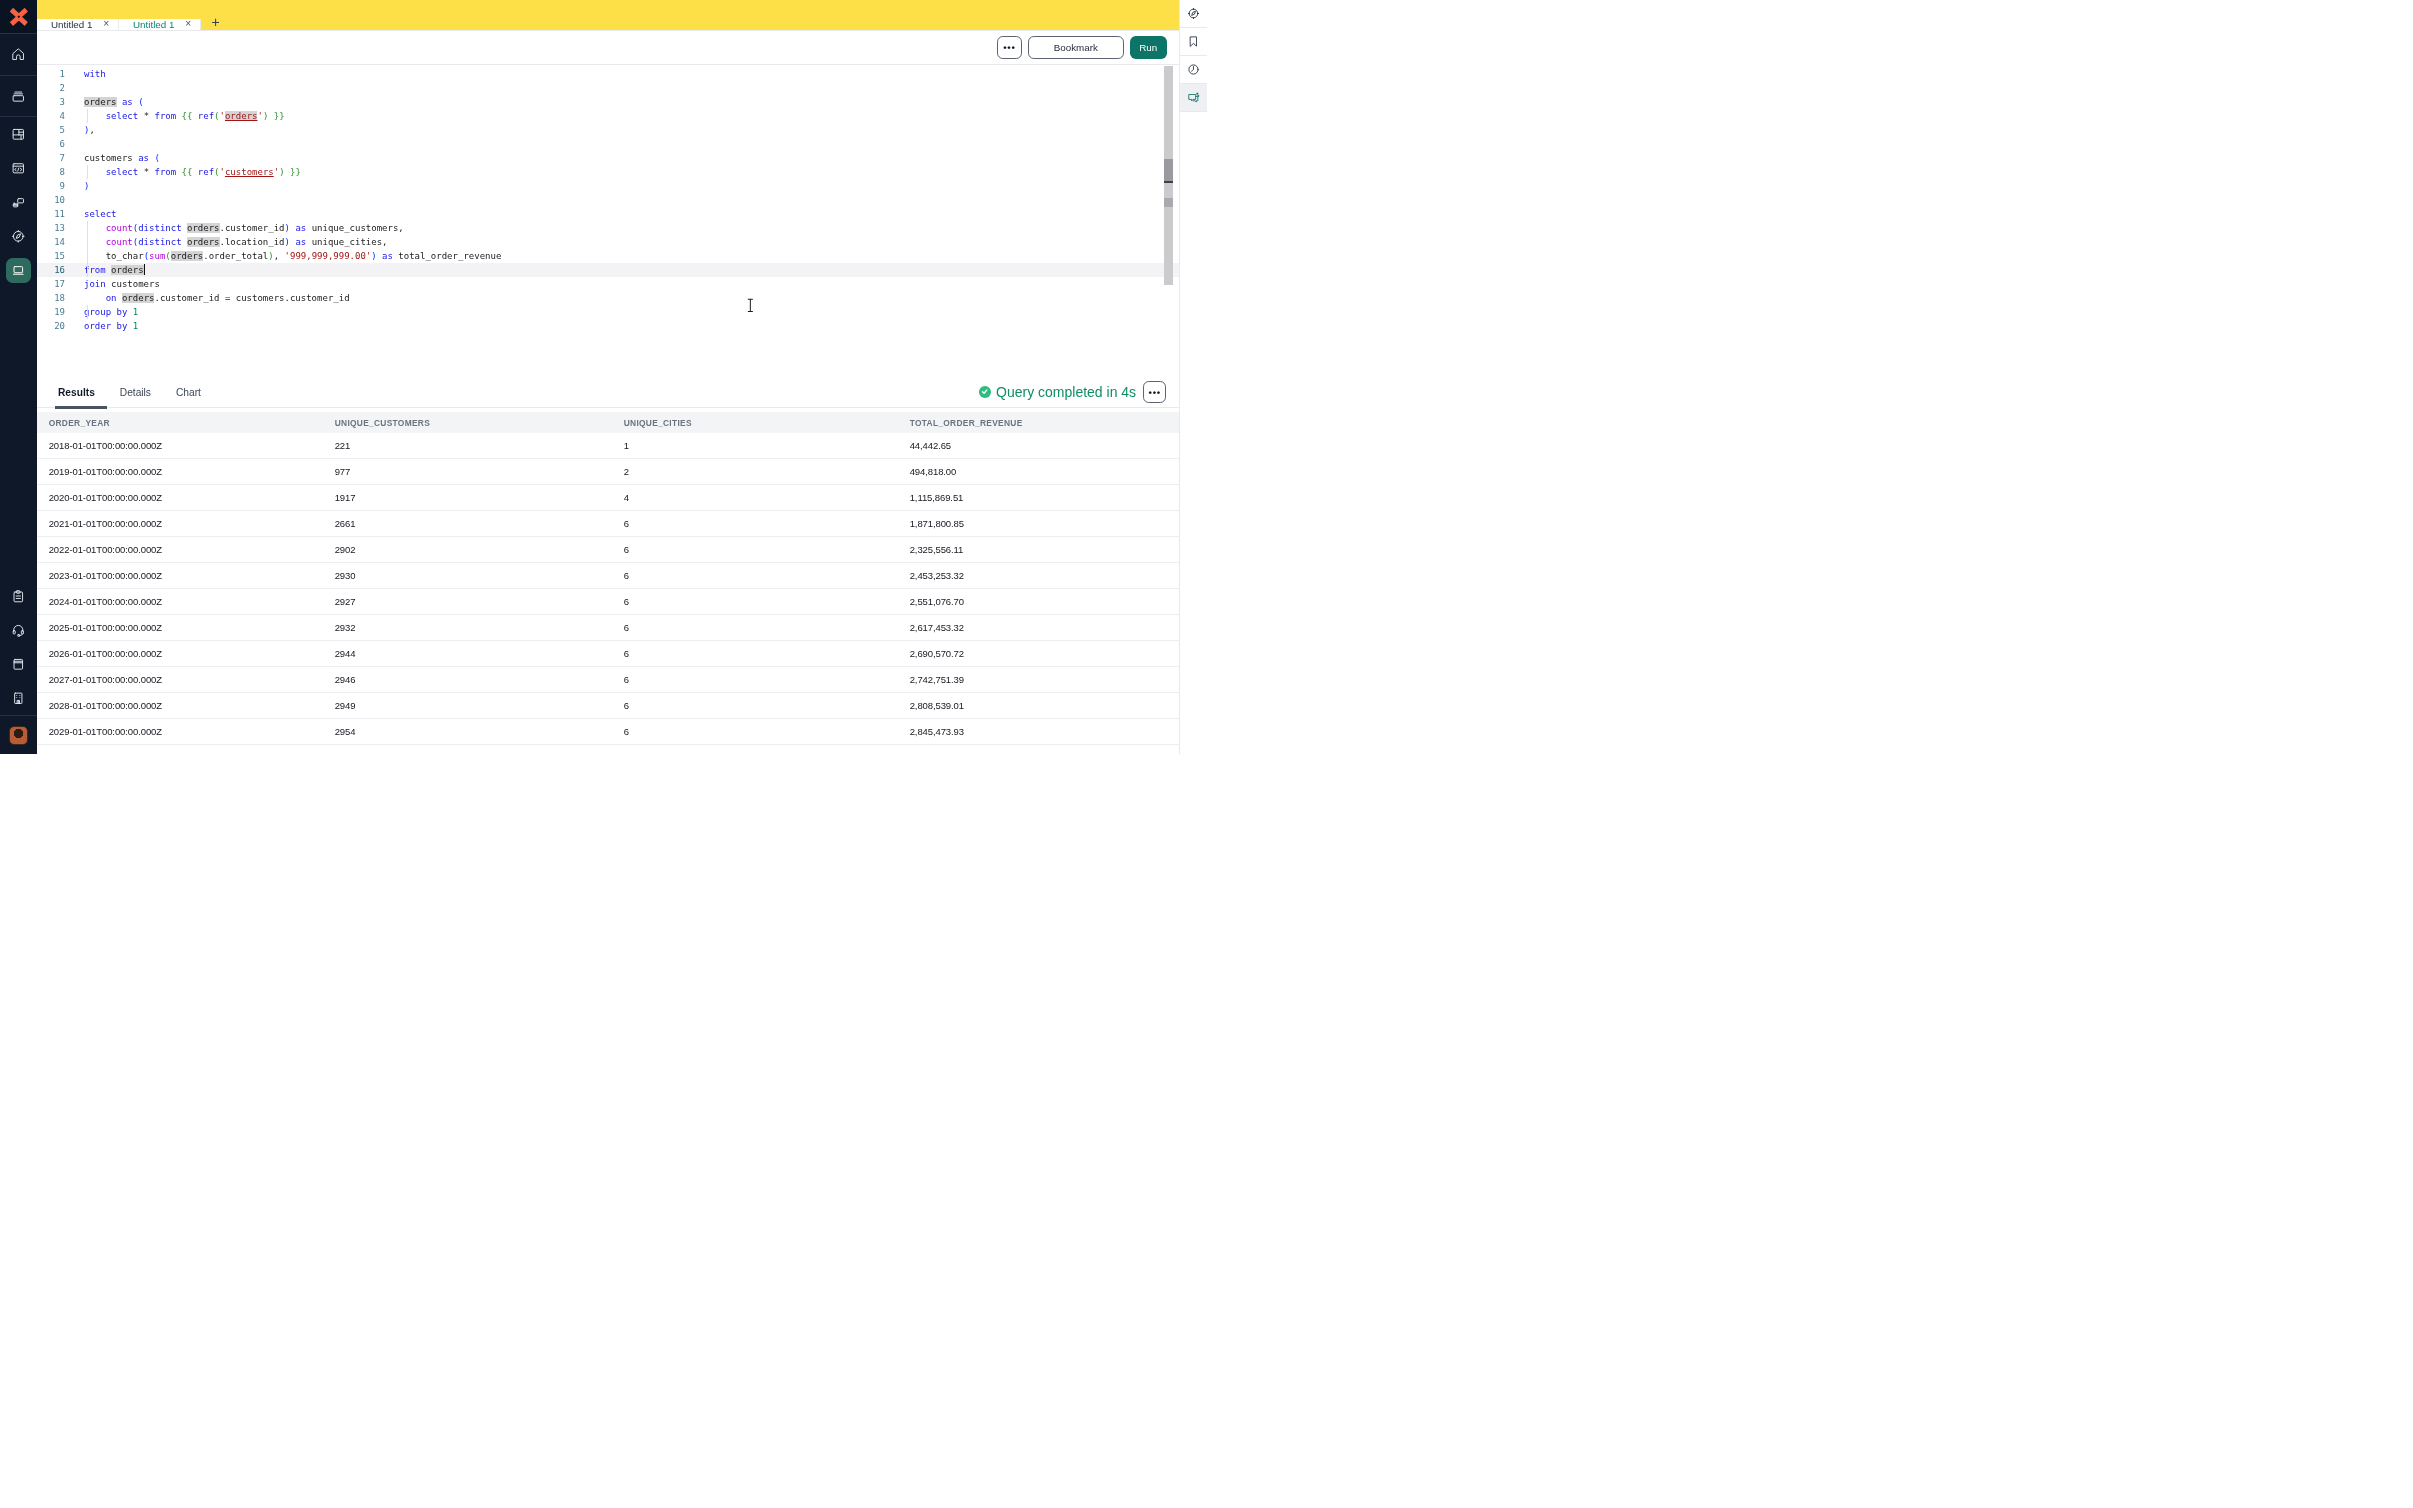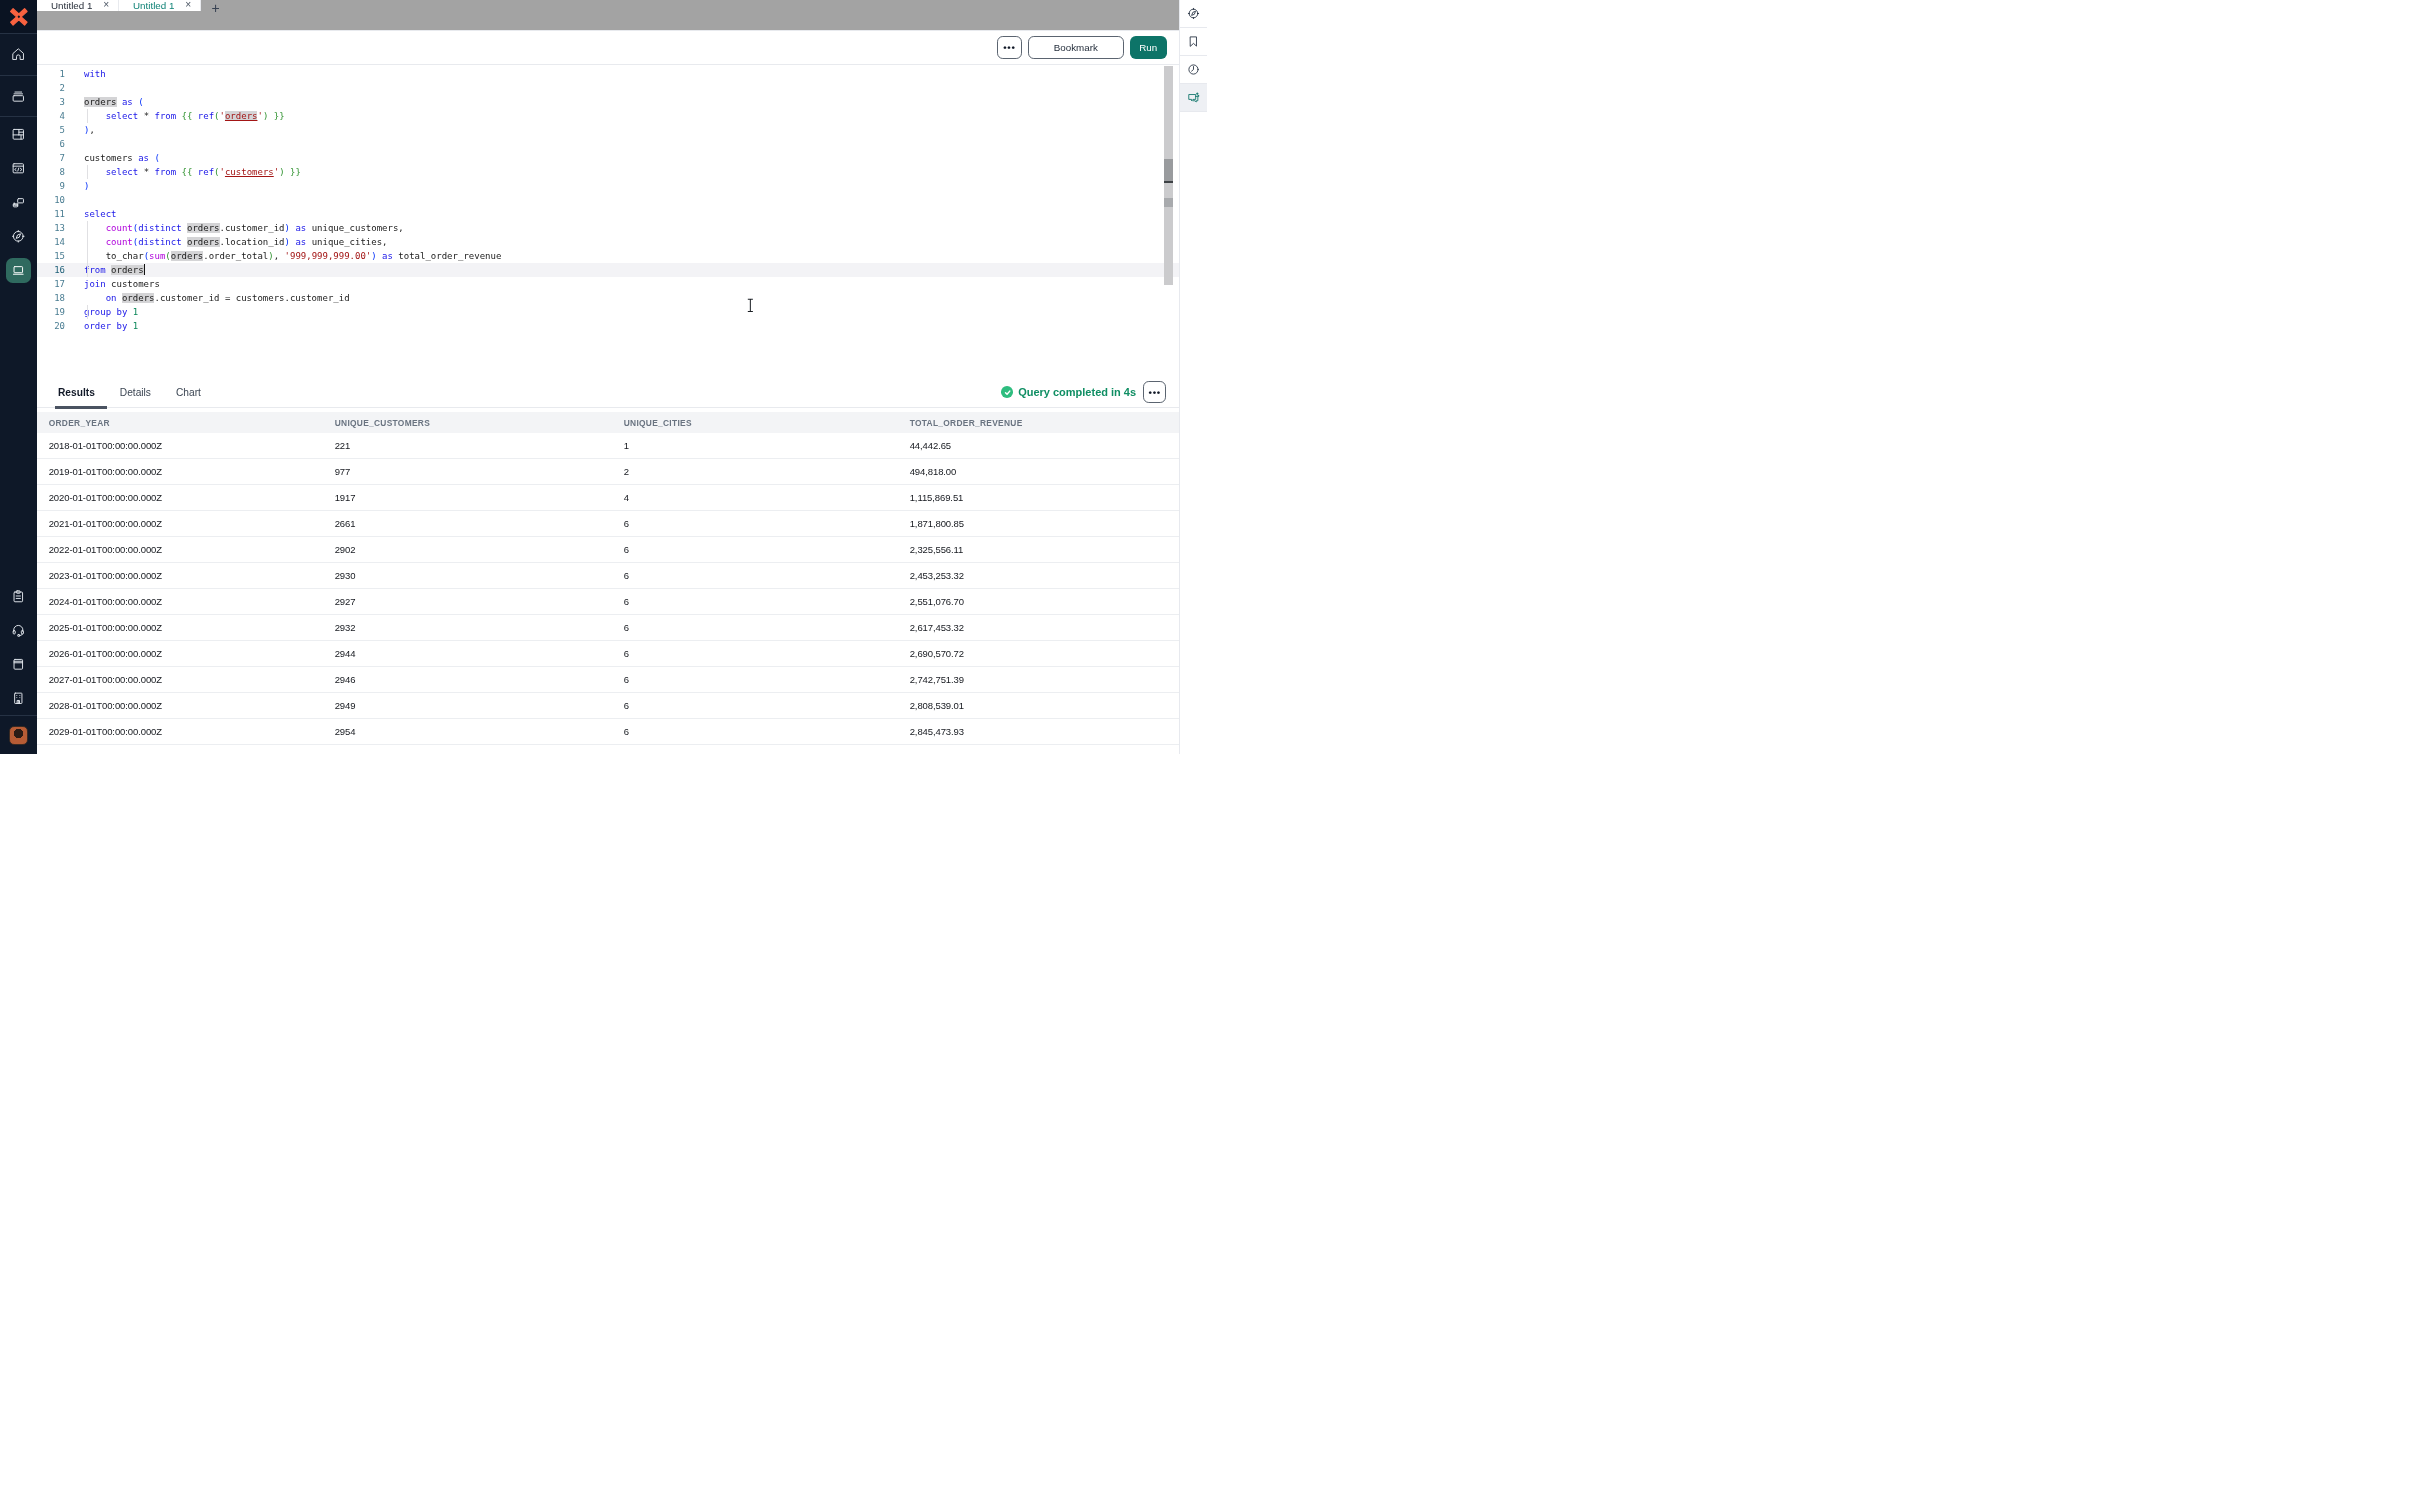--- a/index.html
+++ b/index.html
@@ -31,21 +31,21 @@
   .rail-cell { height:28px; display:flex; align-items:center; justify-content:center;
                border-bottom:0.7px solid #e7e9ee; cursor:pointer; }
   .rail-cell svg { width:13px; height:13px; stroke:#232e3f; stroke-width:1.6; fill:none;
                    stroke-linecap:round; stroke-linejoin:round; }
   .rail-cell.active { background:#eef0f4; }
   .rail-cell.active svg { stroke:#0d7468; }
 
   
   .main { position:absolute; left:37px; right:28px; top:0; bottom:0; display:flex; flex-direction:column; }
 
-  .tabbar { height:31px; display:flex; align-items:flex-start; border-bottom:1.5px solid #e8eaee; background:#a3a3a3; }
+  .tabbar { height:31px; display:flex; align-items:flex-end; border-bottom:1.5px solid #e8eaee; background:#fde047; }
   .tab { width:82px; display:flex; align-items:center; padding:0 7.3px 0 14px;
          border-right:0.7px solid #e8eaee; cursor:pointer; background:#fff; }
   .tab-label { font-size:9.8px; color:#29303b; flex:1; white-space:nowrap; }
   .tab.teal .tab-label { color:#0f8276; }
   .tab-close { font-size:10.2px; color:#4b5563; padding:0 1.5px; cursor:pointer; line-height:1; }
   .tab-add { width:29px; display:flex; align-items:center; justify-content:center;
              font-size:14px; color:#374151; cursor:pointer; }
 
   .toolbar { height:34px; display:flex; align-items:center; justify-content:flex-end;
              gap:5.8px; padding-right:12.4px; border-bottom:0.7px solid #e8eaee; background:#fff; }
@@ -84,21 +84,21 @@
   .ed-sb-blk   { position:absolute; right:5.8px; top:133px; width:9.5px; height:8.7px; background:#a8aaad; }
 
   
   .results { flex:1; display:flex; flex-direction:column; background:#fff; min-height:0; }
   .res-bar { height:31px; flex:none; display:flex; align-items:center; padding:0 13px 0 21px;
              border-bottom:0.7px solid #e8eaee; position:relative; }
   .res-tab { font-size:10.2px; color:#3c4653; margin-right:25px; cursor:pointer; }
   .res-tab.active { font-weight:700; color:#111827; }
   .res-underline { position:absolute; left:18px; bottom:-1.5px; width:52px; height:2.2px; background:#4a5361; }
   .res-right { margin-left:auto; display:flex; align-items:center; gap:7.3px; }
-  .status { display:flex; align-items:flex-end; gap:5.1px; font-size:11px; color:#0f8e63;font-weight:bold; }
+  .status { display:flex; align-items:center; gap:5.1px; font-size:14px; color:#0f8e63; }
   .status-ic { width:11.7px; height:11.7px; border-radius:50%; background:#2ebd7f; display:flex;
                align-items:center; justify-content:center; }
   .status-ic svg { width:7.3px; height:7.3px; stroke:#fff; stroke-width:2.4; fill:none;
                    stroke-linecap:round; stroke-linejoin:round; }
   .btn-dots-sm { width:22.6px; height:22.6px; }
 
   .grid-head { display:grid; grid-template-columns:286px 289px 286px 1fr; height:20.4px;
                margin-top:4.4px; background:#f3f4f6; align-items:center; flex:none; }
   .grid-head span { padding-left:11.7px; font-size:8.4px; font-weight:700; color:#697380;
                     letter-spacing:0.3px; }

